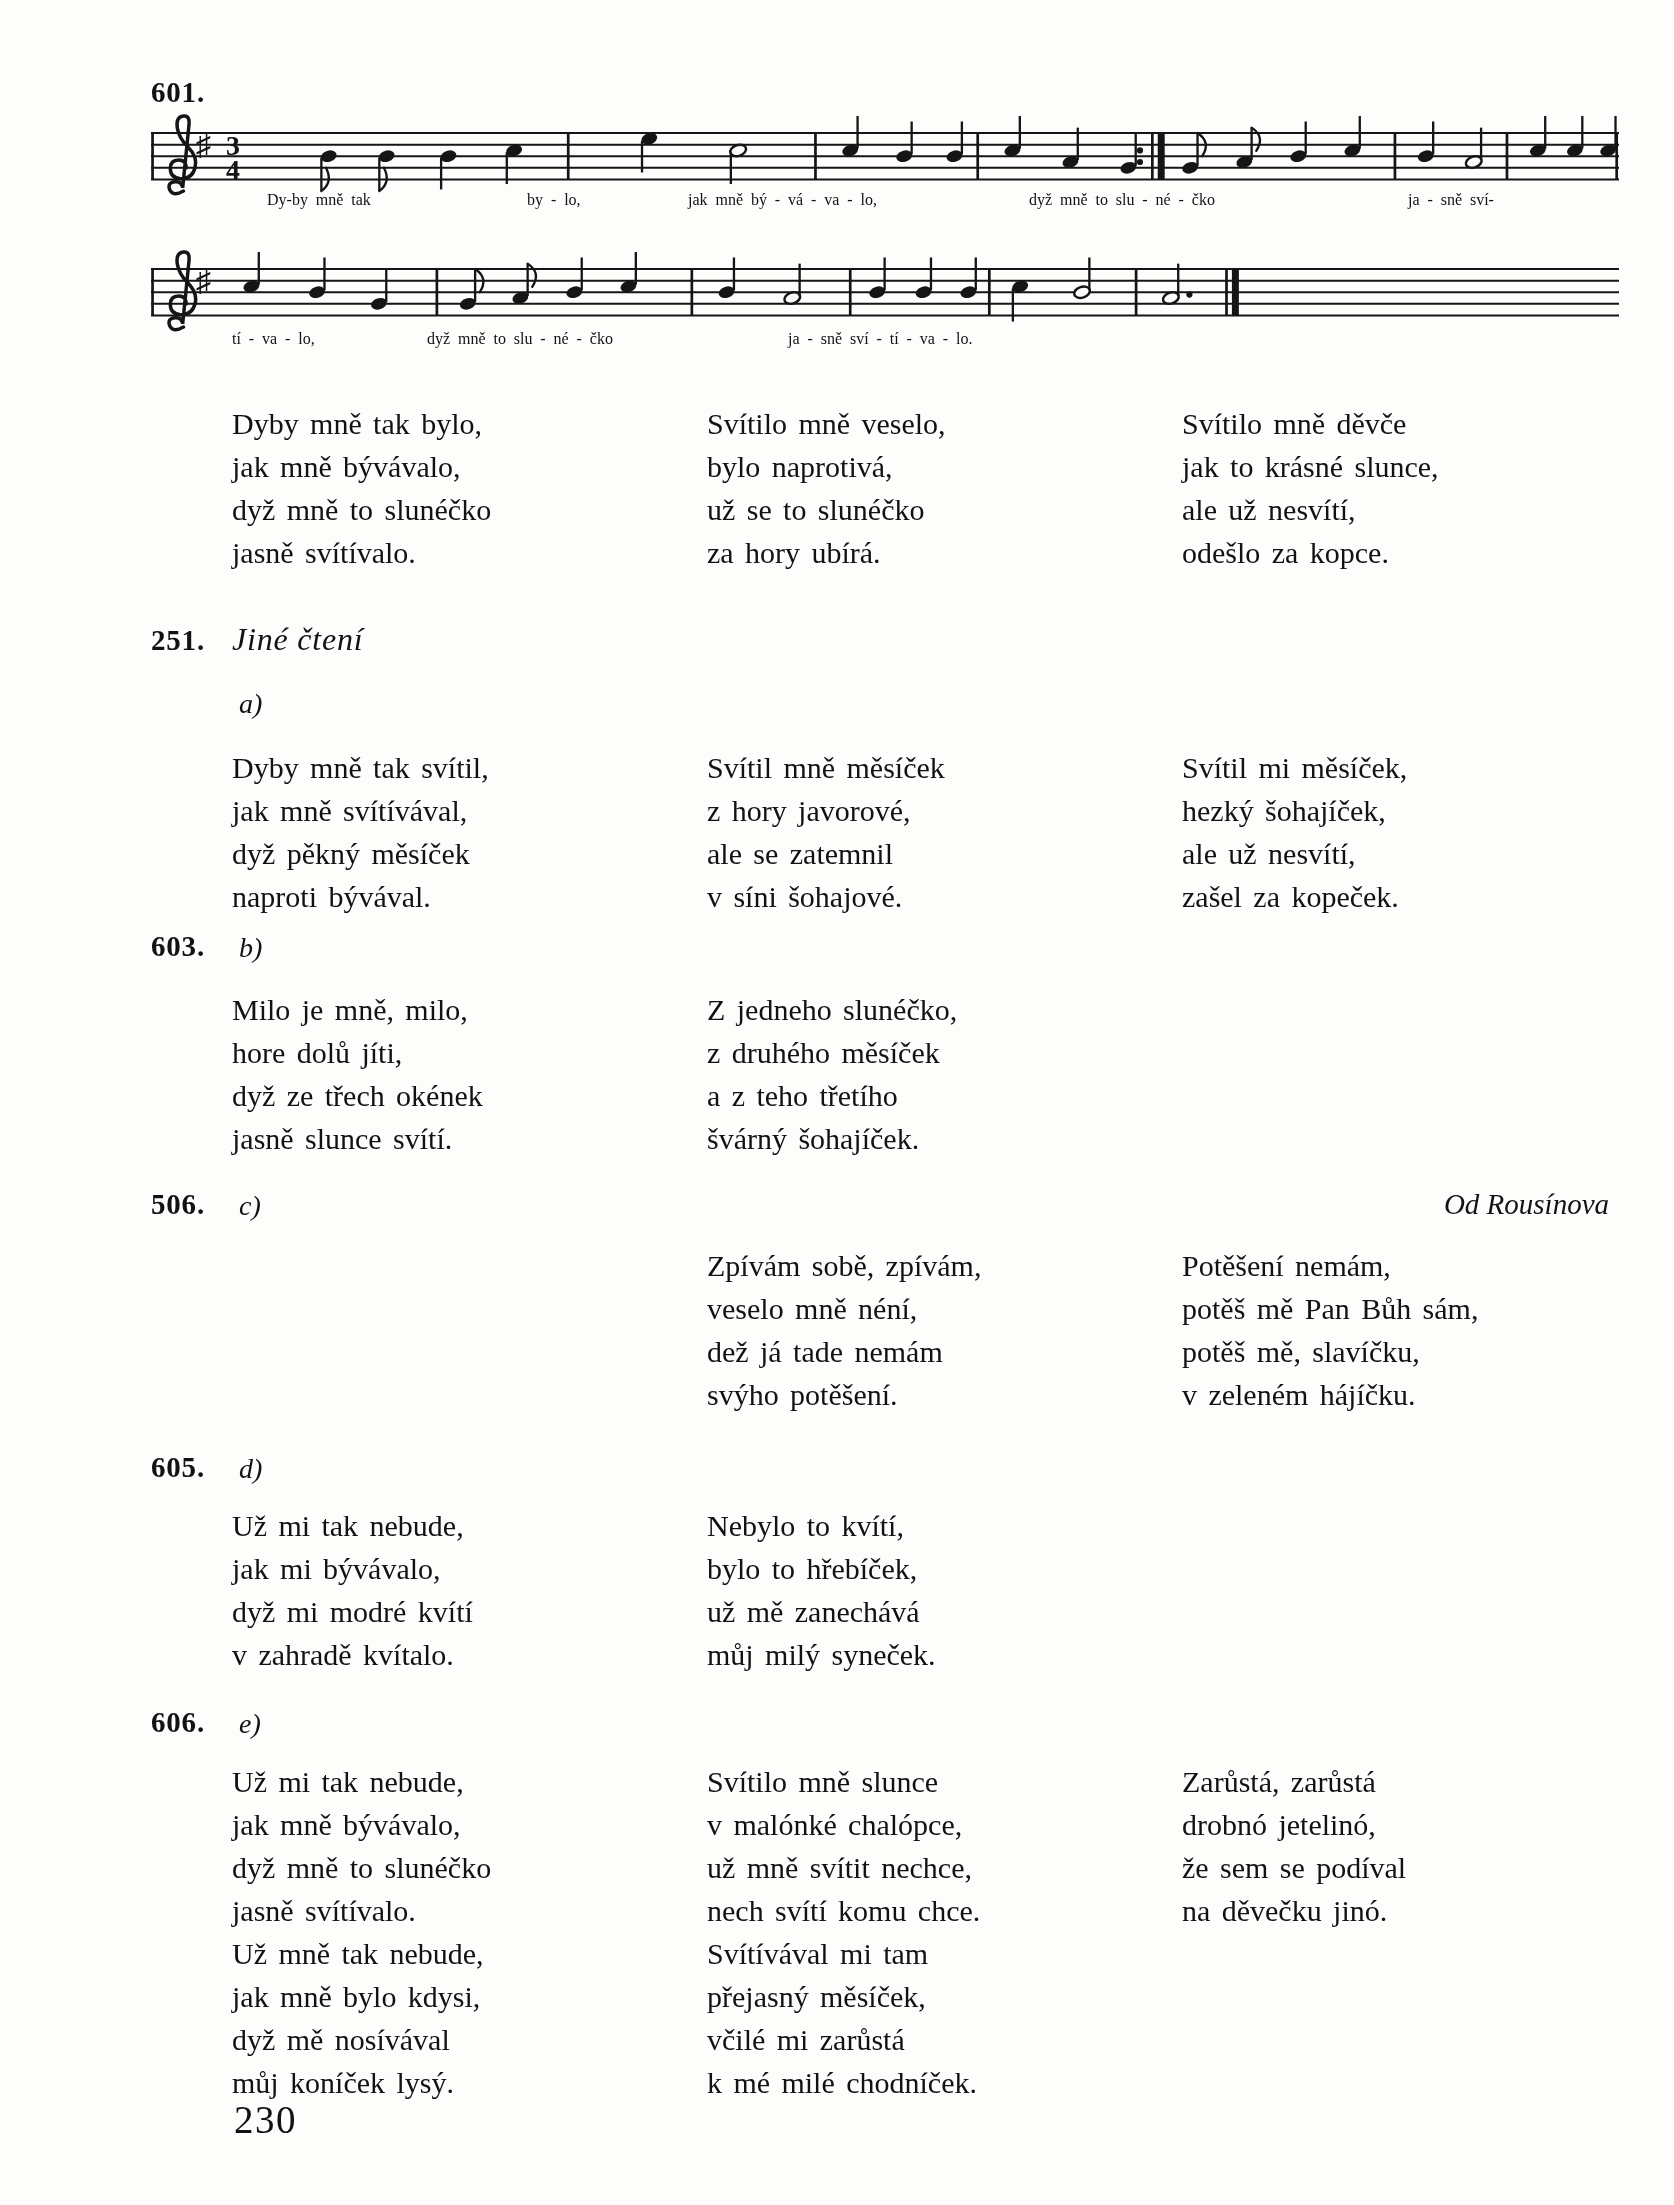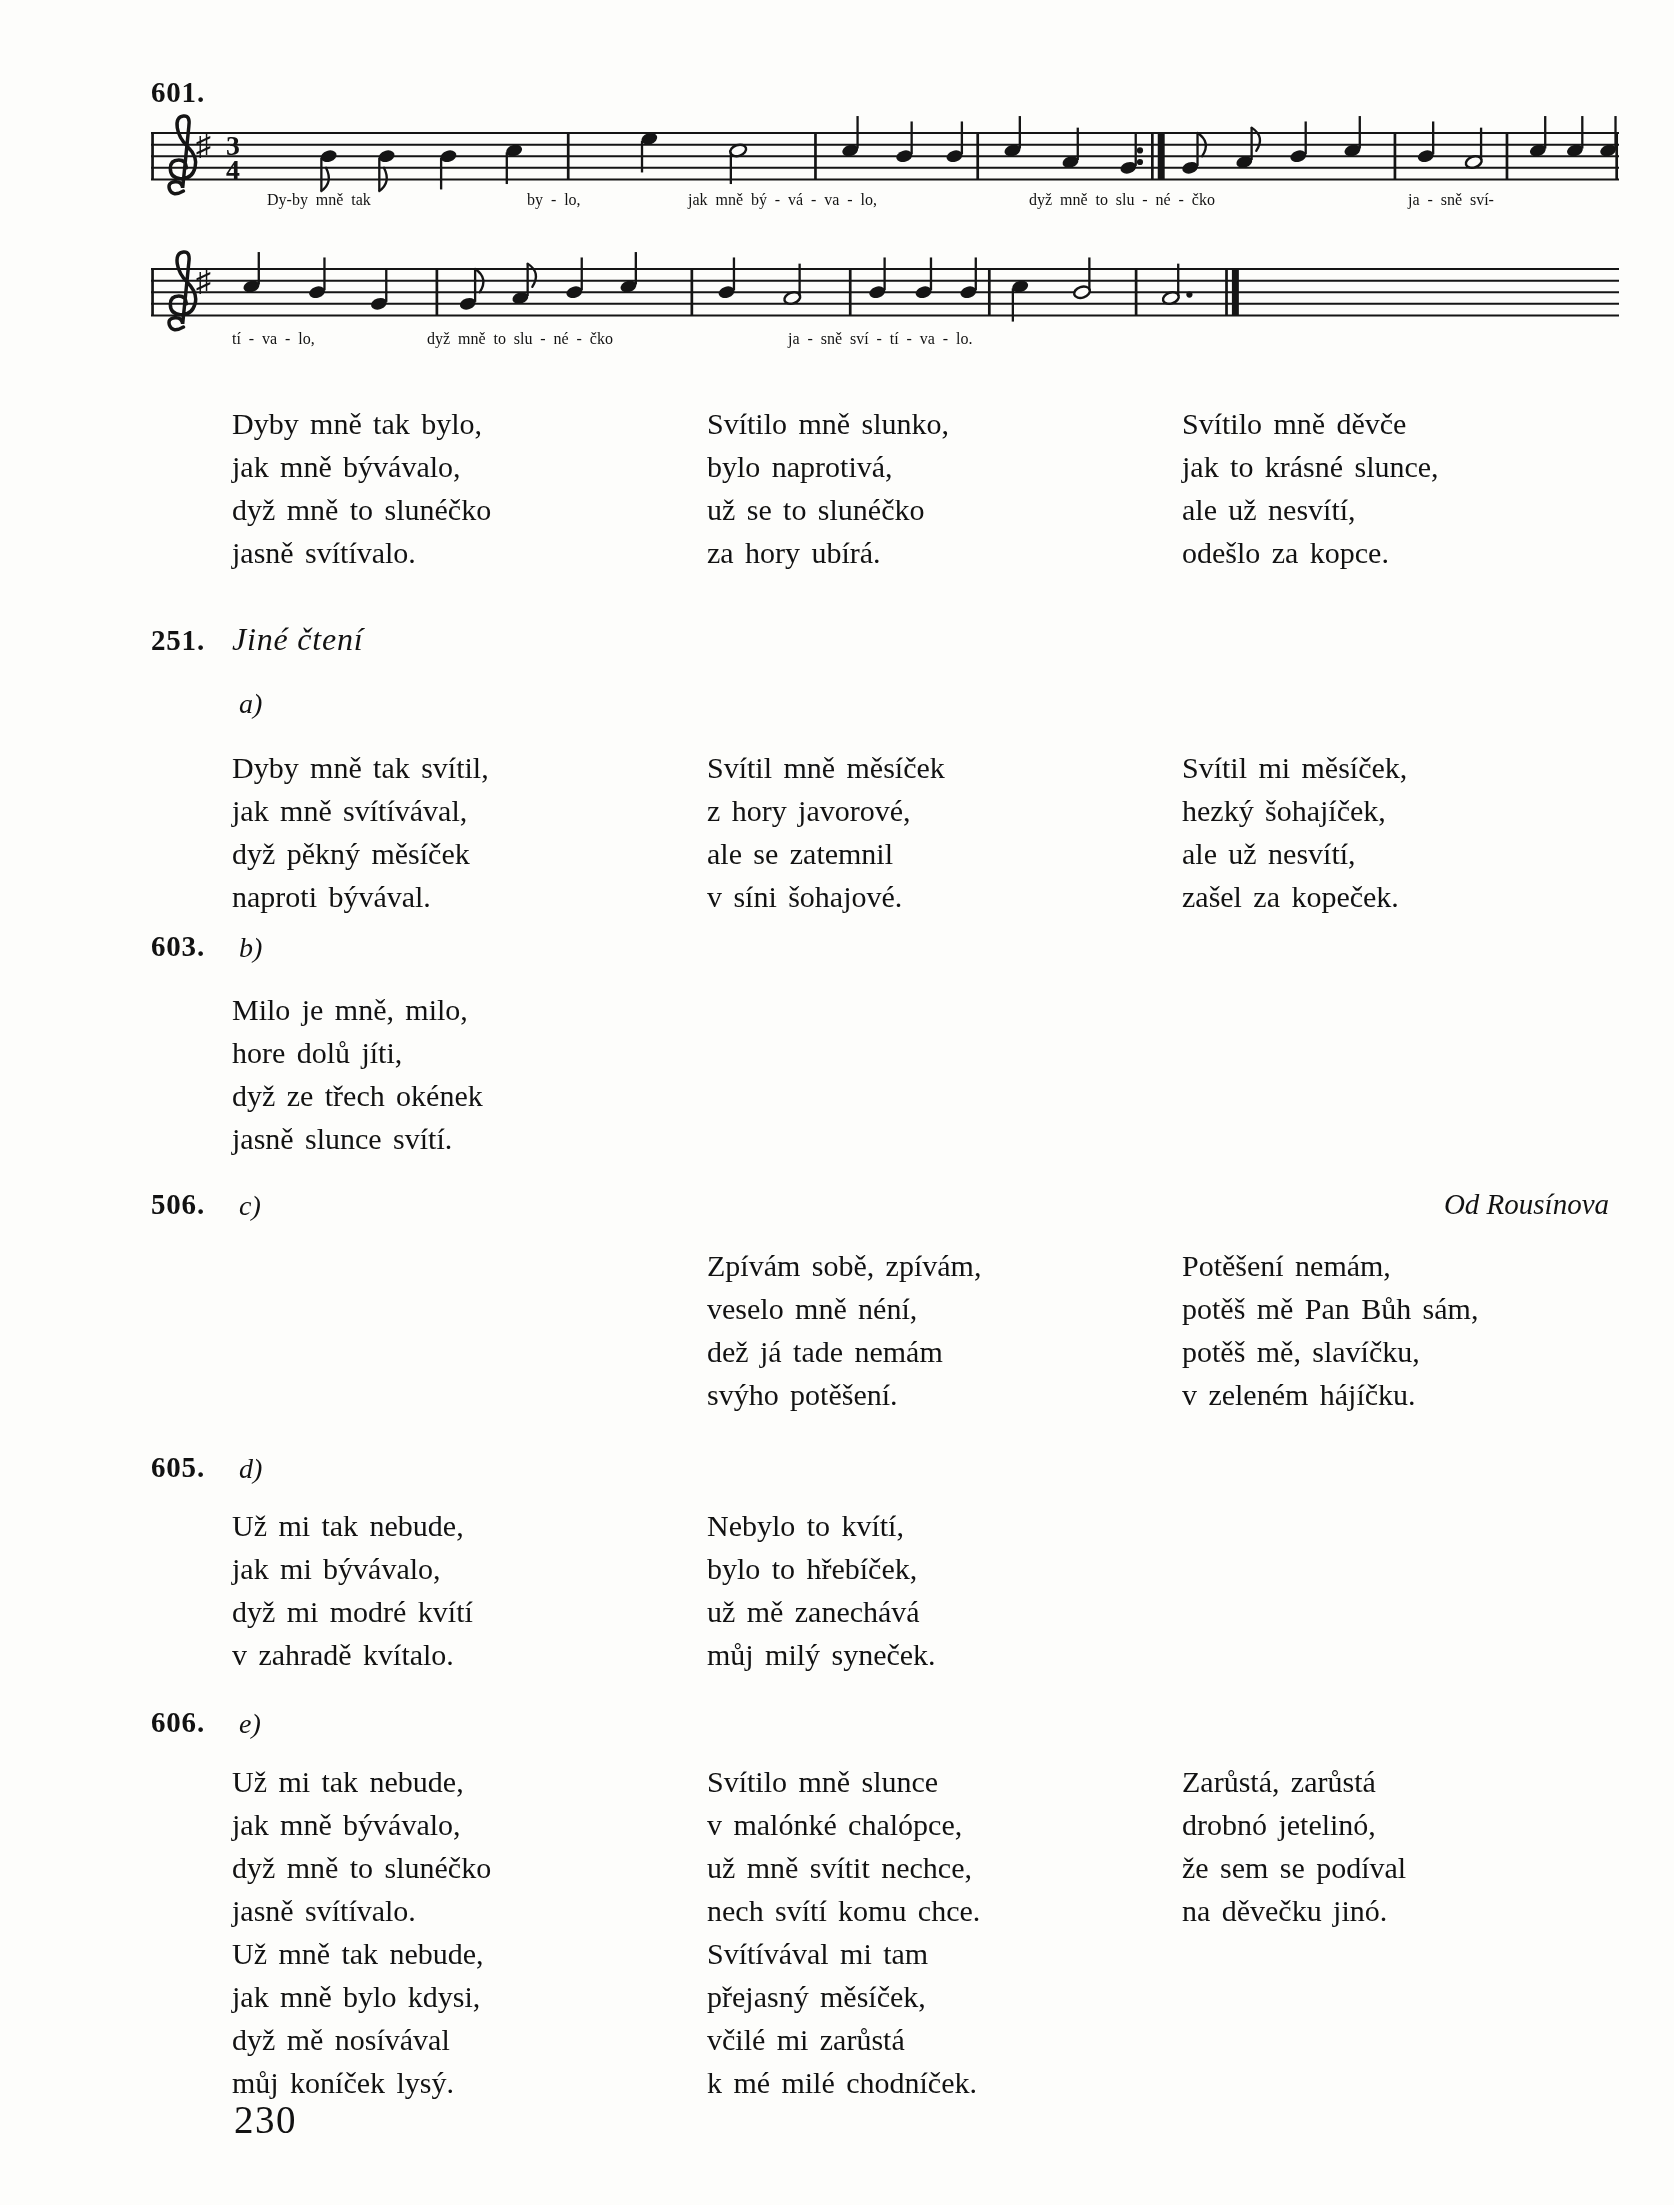--- a/index.html
+++ b/index.html
@@ -227,21 +227,21 @@
   </svg>
 
   <div class="lyric-seg lyr2" id="l2-0">tí - va - lo,</div>
   <div class="lyric-seg lyr2" id="l2-1">dyž mně to  slu  -  né - čko</div>
   <div class="lyric-seg lyr2" id="l2-2">ja - sně  sví  -  tí  -  va   -   lo.</div>
 
   <div class="verse-col col1 vb601">Dyby mně tak bylo,
 jak mně bývávalo,
 dyž mně to slunéčko
 jasně svítívalo.</div>
-  <div class="verse-col col2 vb601">Svítilo mně slunko,
+  <div class="verse-col col2 vb601">Svítilo mně veselo,
 bylo naprotivá,
 už se to slunéčko
 za hory ubírá.</div>
   <div class="verse-col col3 vb601">Svítilo mně děvče
 jak to krásné slunce,
 ale už nesvítí,
 odešlo za kopce.</div>
 
   <div class="song-number" id="num-602">251.</div>
   <div class="section-title">Jiné čtení</div>
@@ -258,20 +258,24 @@
 hezký šohajíček,
 ale už nesvítí,
 zašel za kopeček.</div>
 
   <div class="song-number" id="num-603">603.</div>
   <div class="section-letter" id="letter-b">b)</div>
   <div class="verse-col col1 vb603">Milo je mně, milo,
 hore dolů jíti,
 dyž ze třech okének
 jasně slunce svítí.</div>
+  <div class="verse-col col2 vb603">Z jedneho slunéčko,
+z druhého měsíček
+a z teho třetího
+švárný šohajíček.</div>
 
   <div class="song-number" id="num-604">506.</div>
   <div class="section-letter" id="letter-c">c)</div>
   <div class="attribution">Od Rousínova</div>
   <div class="verse-col col2 vb604">Zpívám sobě, zpívám,
 veselo mně néní,
 dež já tade nemám
 svýho potěšení.</div>
   <div class="verse-col col3 vb604">Potěšení nemám,
 potěš mě Pan Bůh sám,

